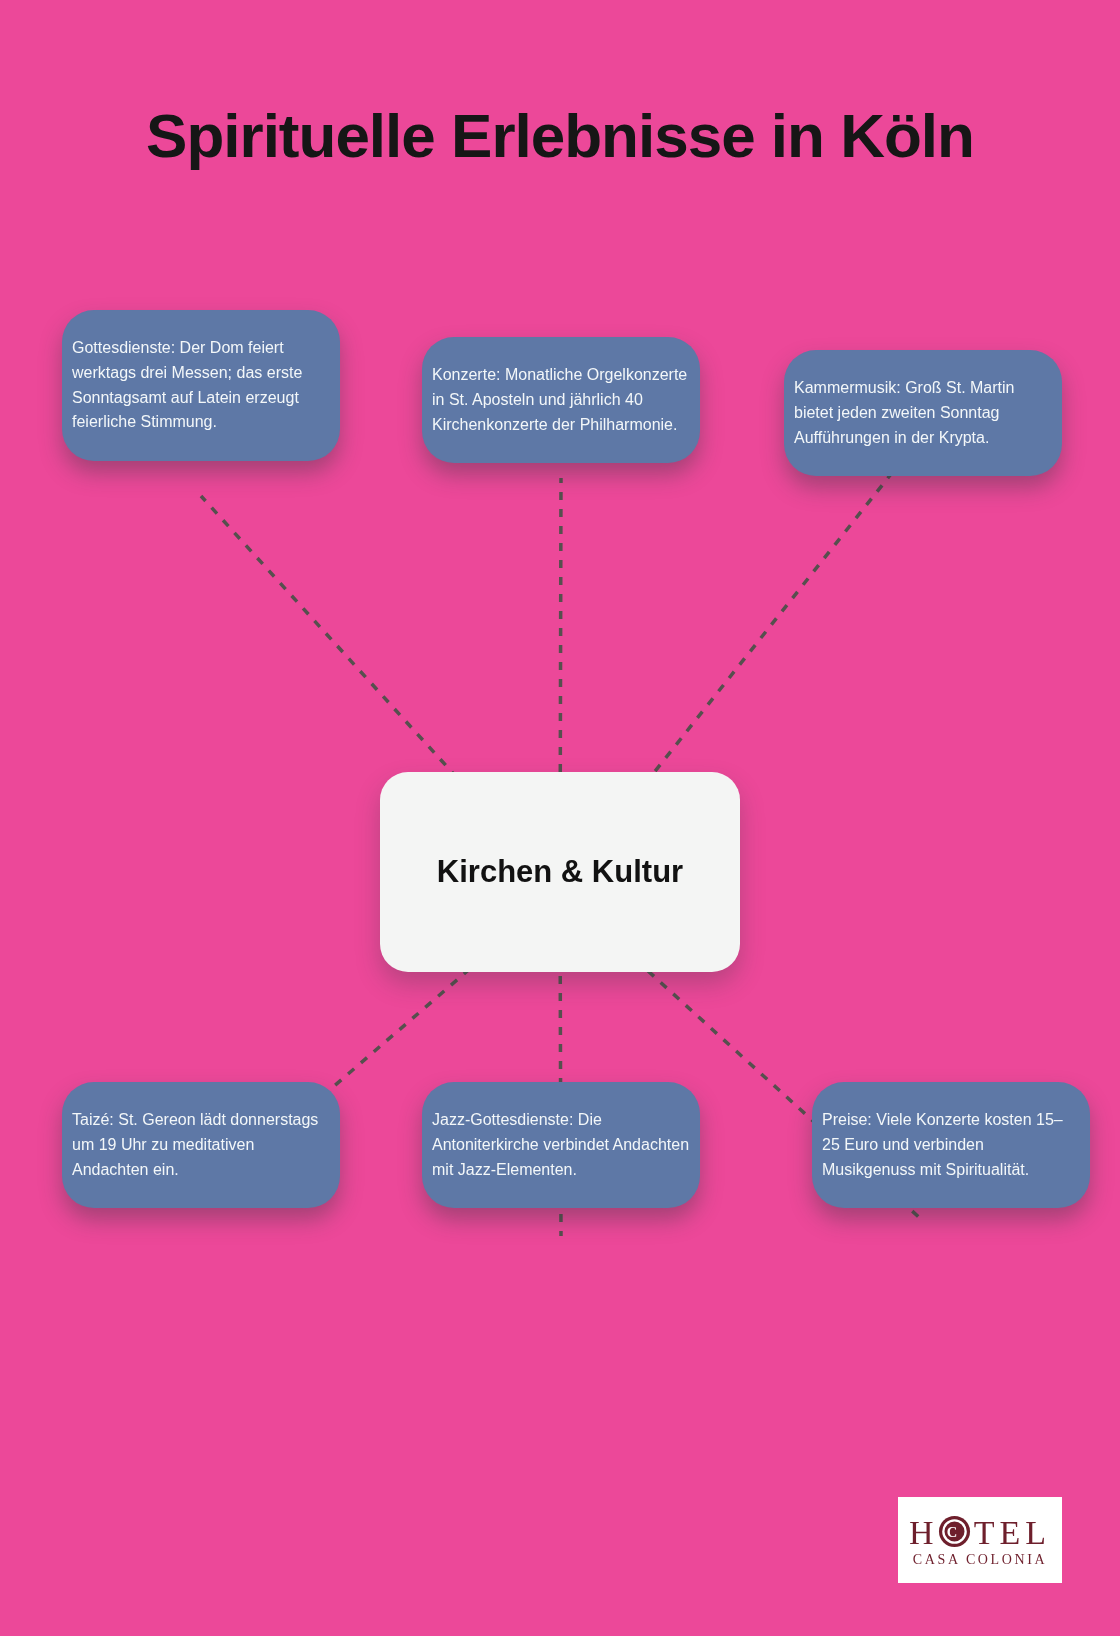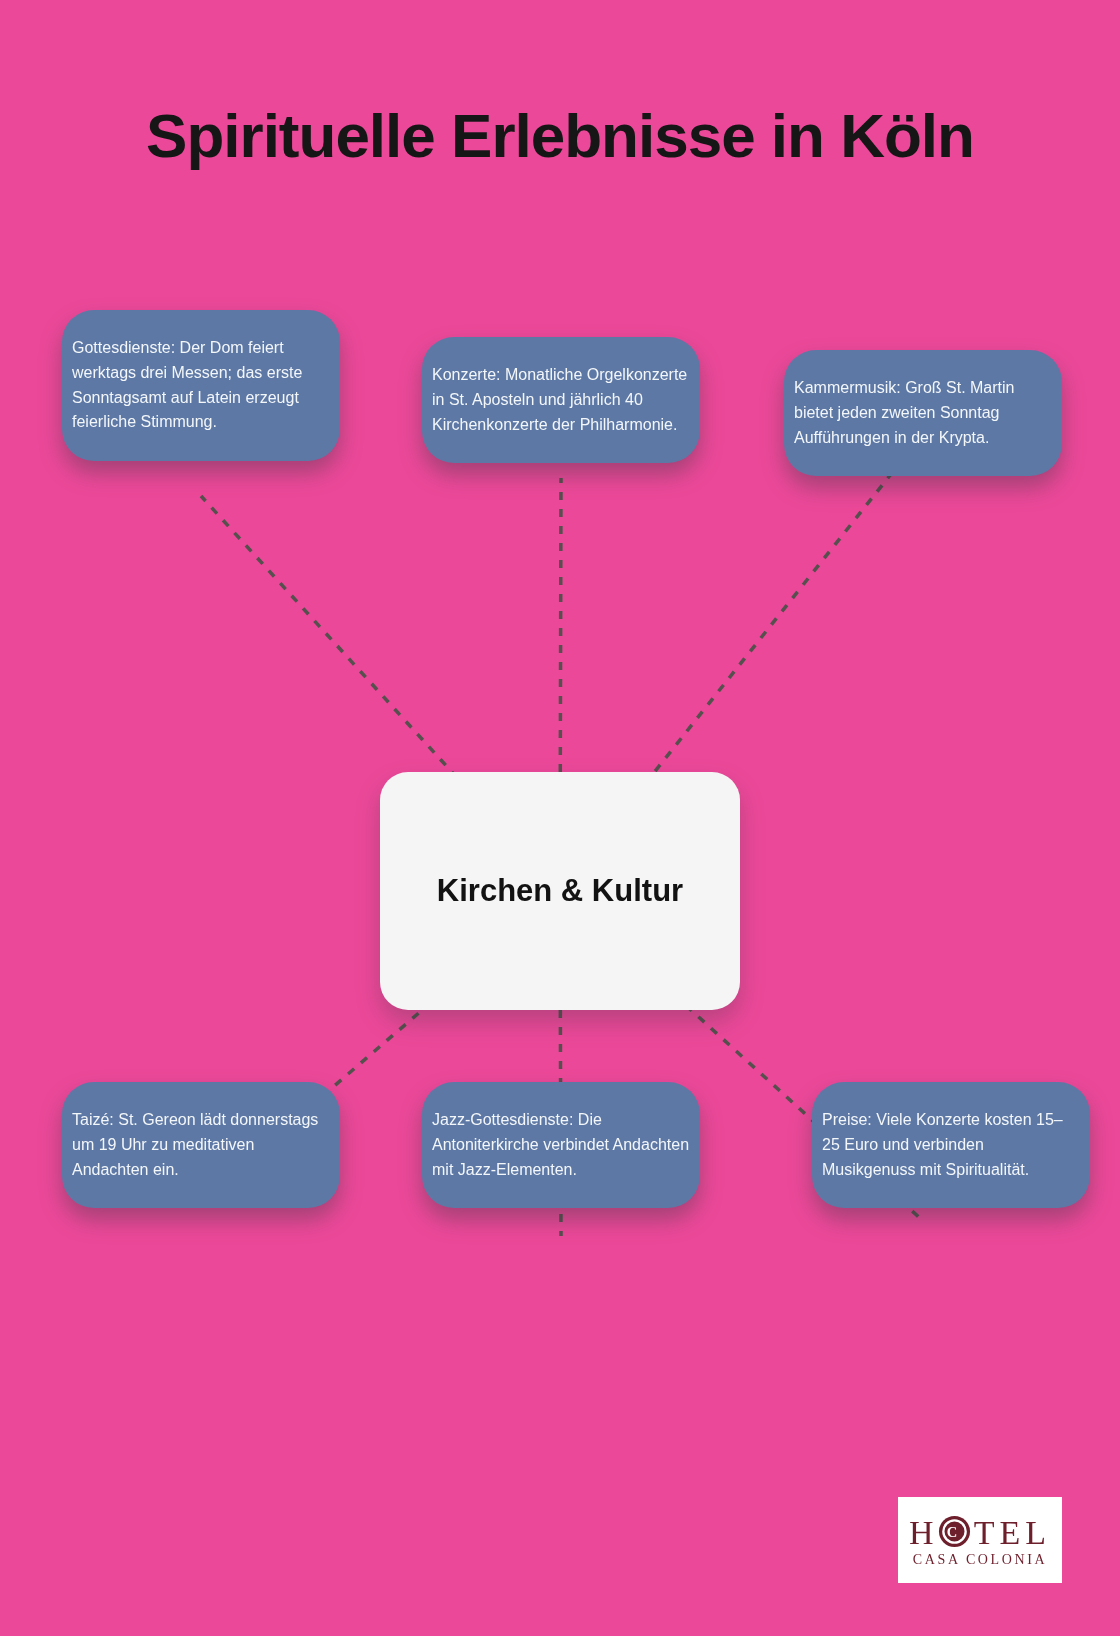--- a/index.html
+++ b/index.html
@@ -39,21 +39,21 @@
   }
   .n-tl { left:62px;  top:310px; }
   .n-tm { left:422px; top:292px;margin-top:45px; }
   .n-tr { left:784px; top:310px;margin-top:40px; }
   .n-bl { left:62px;  top:1082px; }
   .n-bm { left:422px; top:1082px; }
   .n-br { left:784px; top:1082px;margin-left:28px; }
   .center-node {
     position:absolute;
     left:380px; top:772px;
-    width:360px; height:238px;
+    width:360px; height:200px;
     background:#f4f5f4;
     border-radius:28px;
     display:flex; align-items:center; justify-content:center;
     font-size:31px; font-weight:bold; color:#121212;
     box-shadow:0 12px 24px rgba(50,55,60,0.28);
     z-index:1;
   }
   .logo {
     position:absolute;
     left:898px; top:1497px;

